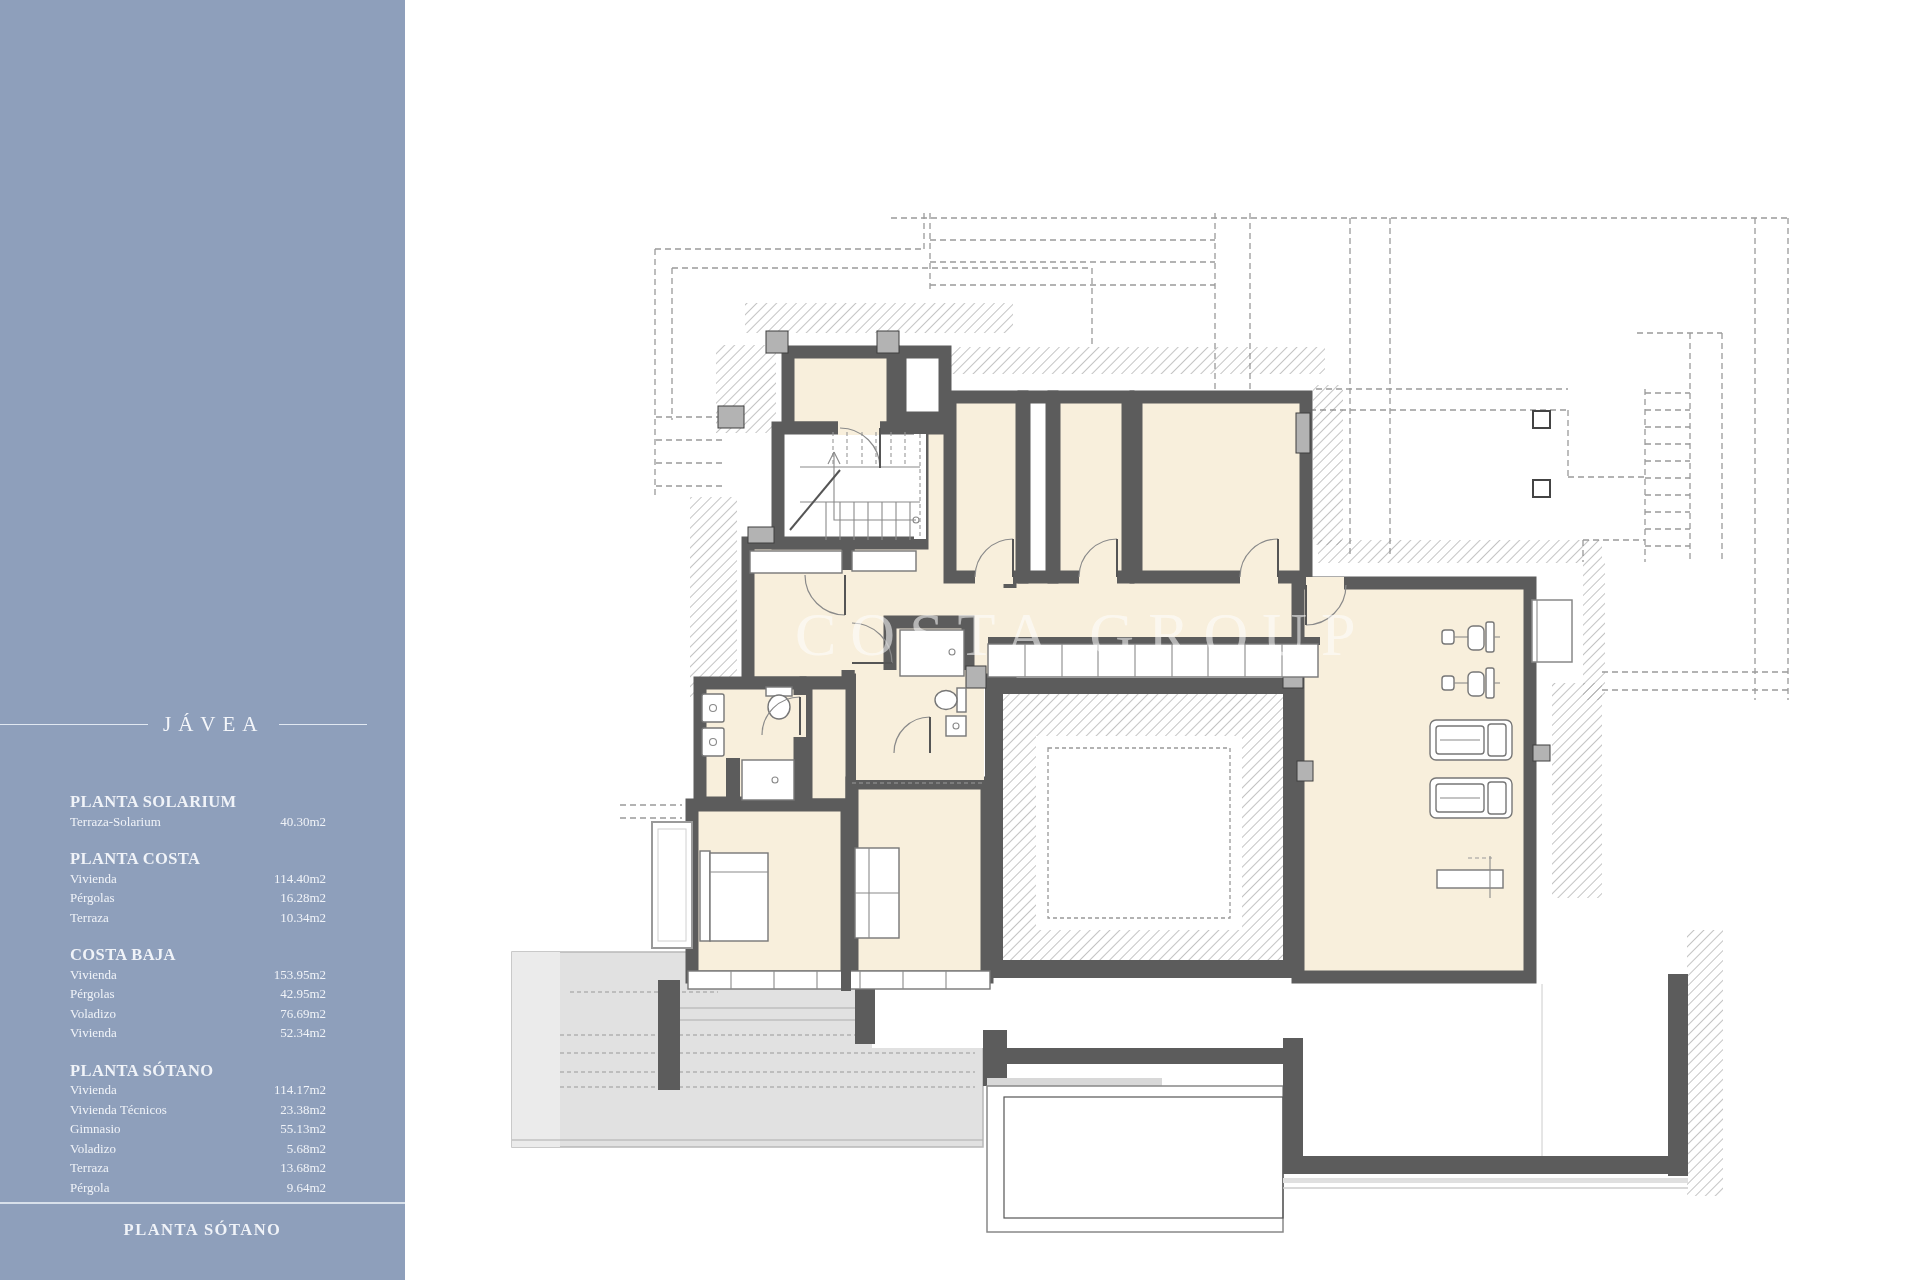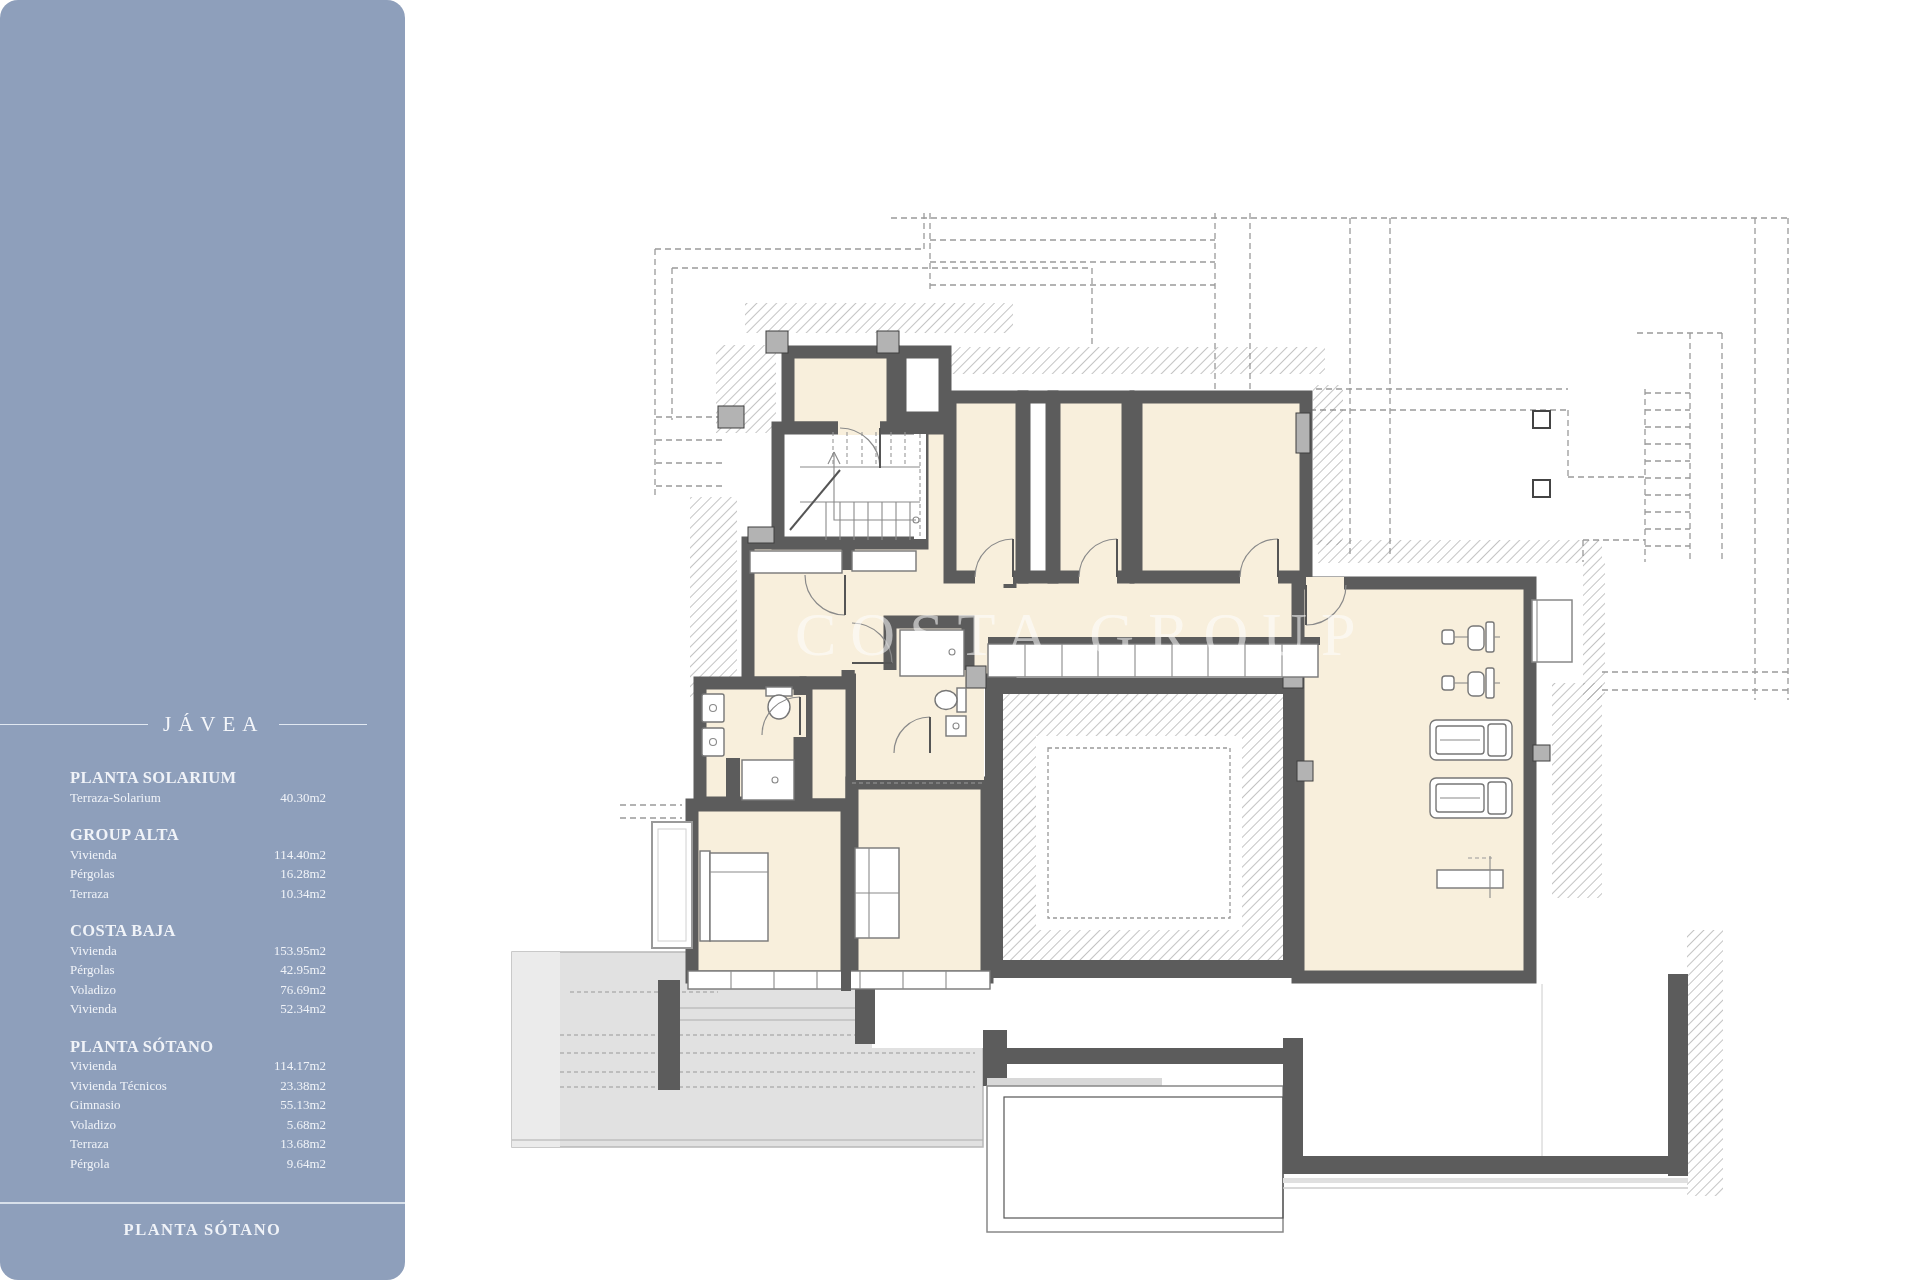--- a/index.html
+++ b/index.html
@@ -1,29 +1,29 @@
 <!DOCTYPE html>
 <html><head>
 <meta charset="utf-8">
 <style>
   html,body{margin:0;padding:0;background:#ffffff;}
   body{width:1920px;height:1280px;position:relative;overflow:hidden;
        font-family:"Liberation Serif", serif;}
 
   
   .sidebar{position:absolute;left:0;top:0;width:405px;height:1280px;
-           background:#8e9fbb;color:#f0f3f8;border-radius:18px;}
+           background:#8e9fbb;color:#f0f3f8;}
   .side-title-row{position:absolute;top:712px;left:0;width:100%;
                   display:flex;align-items:center;}
   .side-title-row .rule{height:1.5px;background:rgba(240,244,250,.85);}
   .rule-l{width:148px;}
   .rule-r{width:88px;}
   .side-title{font-size:21px;letter-spacing:7px;margin:0 14px 0 15px;
               color:#f4f6fa;white-space:nowrap;}
-  .sections{position:absolute;top:768px;left:70px;width:256px;}
+  .sections{position:absolute;top:792px;left:70px;width:256px;}
   .section{margin-bottom:18px;}
   .sec-header{font-weight:bold;font-size:16.5px;line-height:19.5px;
               letter-spacing:.4px;}
   .sec-row{display:flex;justify-content:space-between;font-size:13px;
            line-height:19.5px;}
   .sec-row .lab{white-space:nowrap;}
   .sec-row .val{white-space:nowrap;text-align:center;}
   .footer-rule{position:absolute;top:1202px;left:0;width:100%;height:2px;
                background:rgba(235,240,246,.8);}
   .footer-label{position:absolute;top:1220px;left:0;width:100%;
@@ -364,21 +364,21 @@
 
   <div class="sections">
       <div class="section">
         <div class="sec-header">PLANTA SOLARIUM</div>
         <div class="sec-row">
           <span class="lab">Terraza-Solarium</span>
           <span class="val">40.30m2</span>
         </div>
       </div>
       <div class="section">
-        <div class="sec-header">GROUP ALTA</div>
+        <div class="sec-header">PLANTA COSTA</div>
         <div class="sec-row">
           <span class="lab">Vivienda</span>
           <span class="val">114.40m2</span>
         </div>
         <div class="sec-row">
           <span class="lab">Pérgolas</span>
           <span class="val">16.28m2</span>
         </div>
         <div class="sec-row">
           <span class="lab">Terraza</span>

